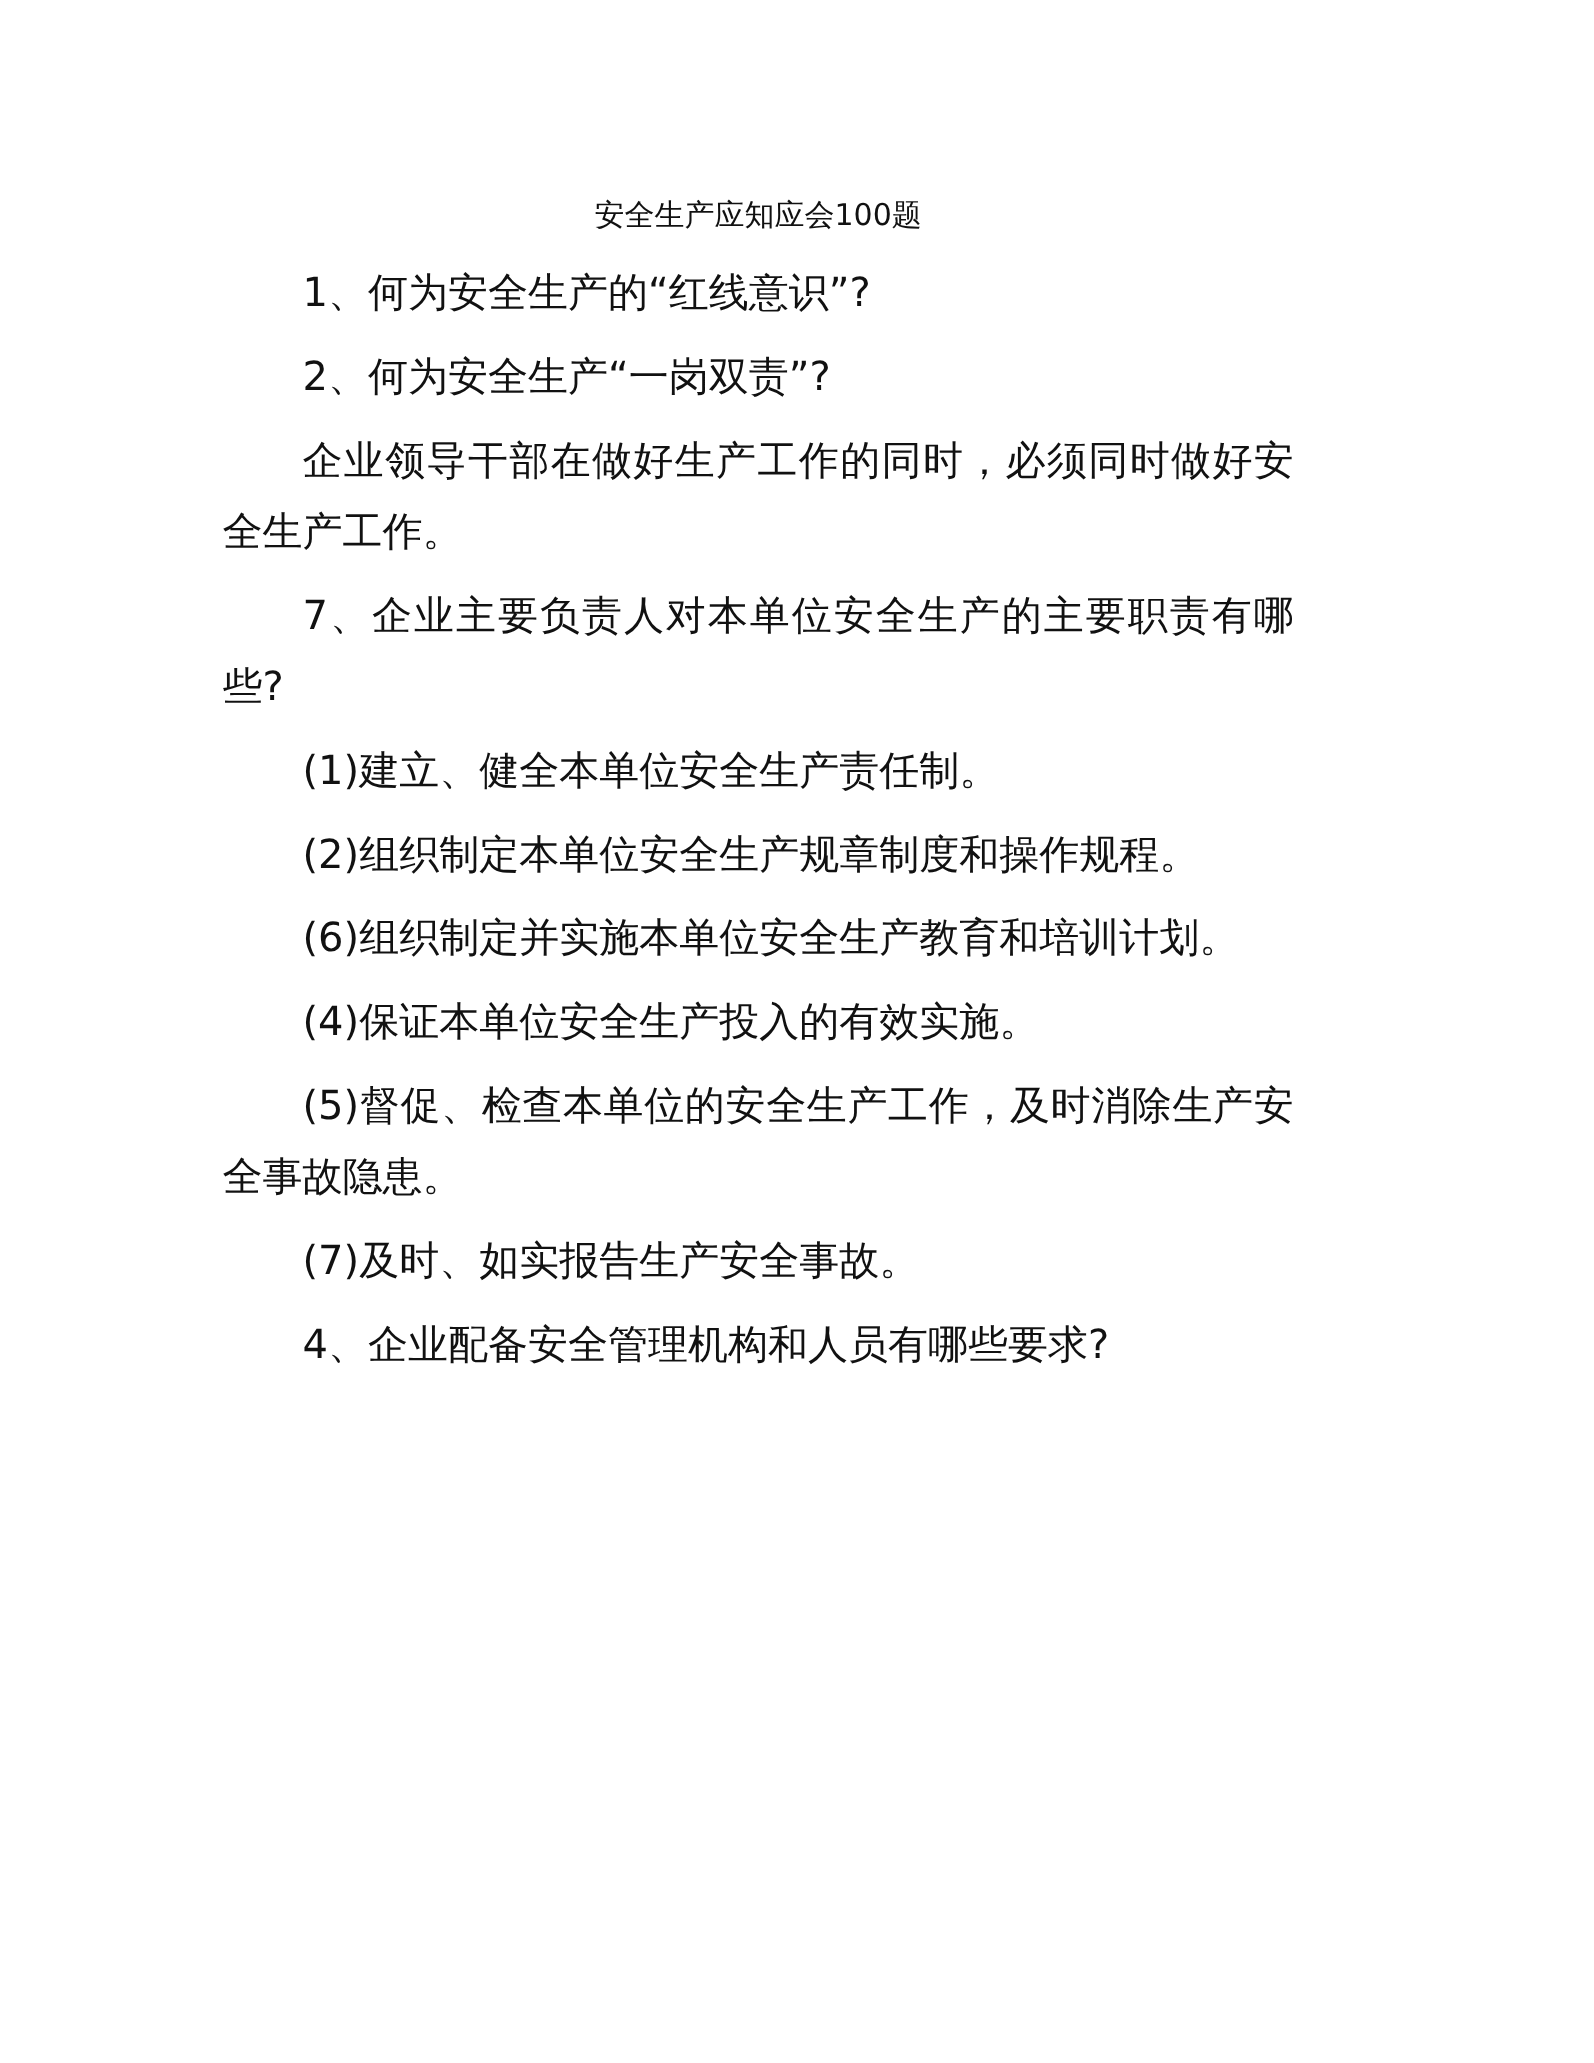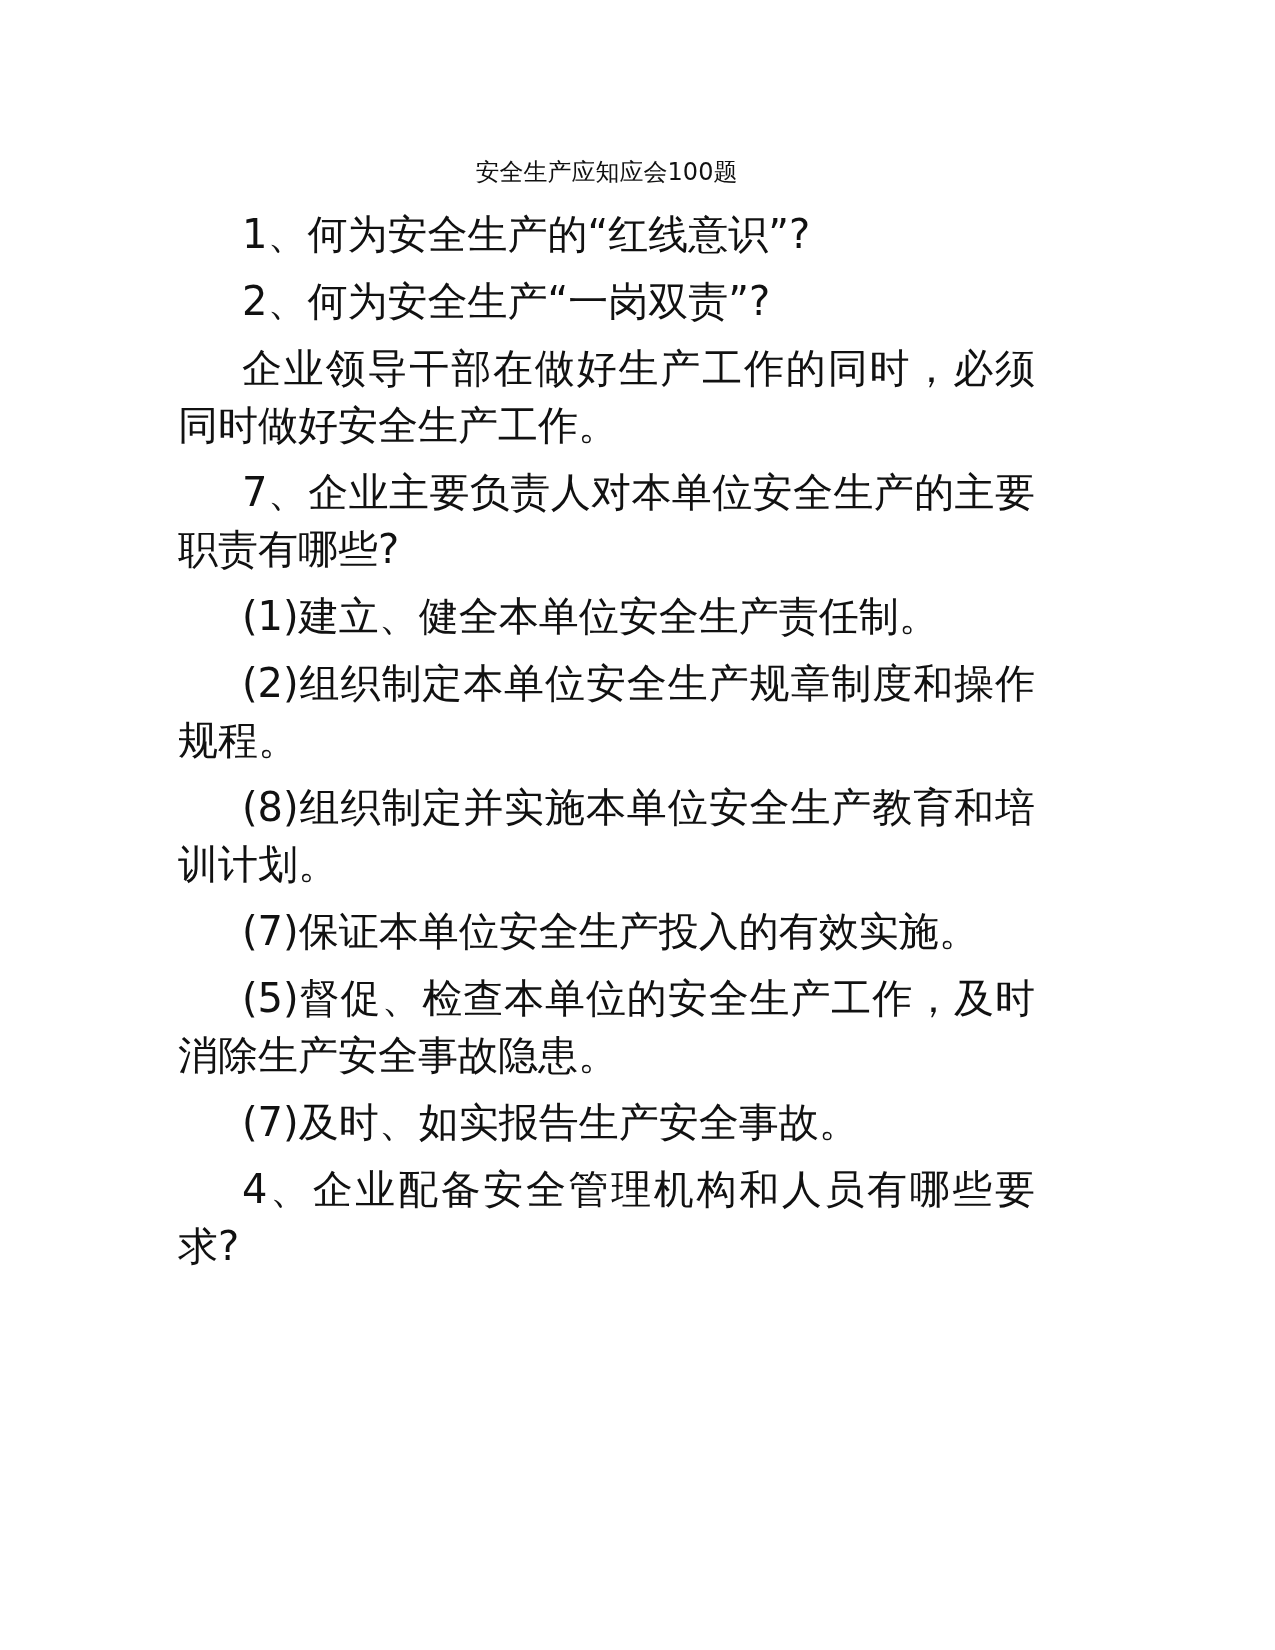--- a/index.html
+++ b/index.html
@@ -1,31 +1,31 @@
 <!DOCTYPE html>
 <html><head>
 <meta charset="utf-8">
 <style>
   html, body { margin: 0; padding: 0; background: #ffffff; }
   body { width: 1275px; height: 1650px; position: relative; overflow: hidden;
          font-family: "DejaVu Sans", sans-serif; color: #111111; }
   .page { position: absolute; left: 178px; top: 140px; width: 857px; }
   .title { text-align: center; font-size: 24px; line-height: 64px; margin: 0 0 2px 0; font-weight: normal; }
-  .para { font-size: 40px; line-height: 57px; margin: 0 0 10px 0; text-indent: 64px;
+  .para { font-size: 32px; line-height: 57px; margin: 0 0 10px 0; text-indent: 64px;
           text-align: justify; text-justify: inter-character; letter-spacing: 0px; }
 </style>
 </head>
 <body>
 
 <div class="page">
   <h1 class="title">安全生产应知应会100题</h1>
   <p class="para">1、何为安全生产的“红线意识”?</p>
   <p class="para">2、何为安全生产“一岗双责”?</p>
   <p class="para">企业领导干部在做好生产工作的同时，必须同时做好安全生产工作。</p>
   <p class="para">7、企业主要负责人对本单位安全生产的主要职责有哪些?</p>
   <p class="para">(1)建立、健全本单位安全生产责任制。</p>
   <p class="para">(2)组织制定本单位安全生产规章制度和操作规程。</p>
-  <p class="para">(8)组织制定并实施本单位安全生产教育和培训计划。</p>
-  <p class="para">(7)保证本单位安全生产投入的有效实施。</p>
+  <p class="para">(6)组织制定并实施本单位安全生产教育和培训计划。</p>
+  <p class="para">(4)保证本单位安全生产投入的有效实施。</p>
   <p class="para">(5)督促、检查本单位的安全生产工作，及时消除生产安全事故隐患。</p>
   <p class="para">(7)及时、如实报告生产安全事故。</p>
   <p class="para">4、企业配备安全管理机构和人员有哪些要求?</p>
 </div>
 
 </body></html>

